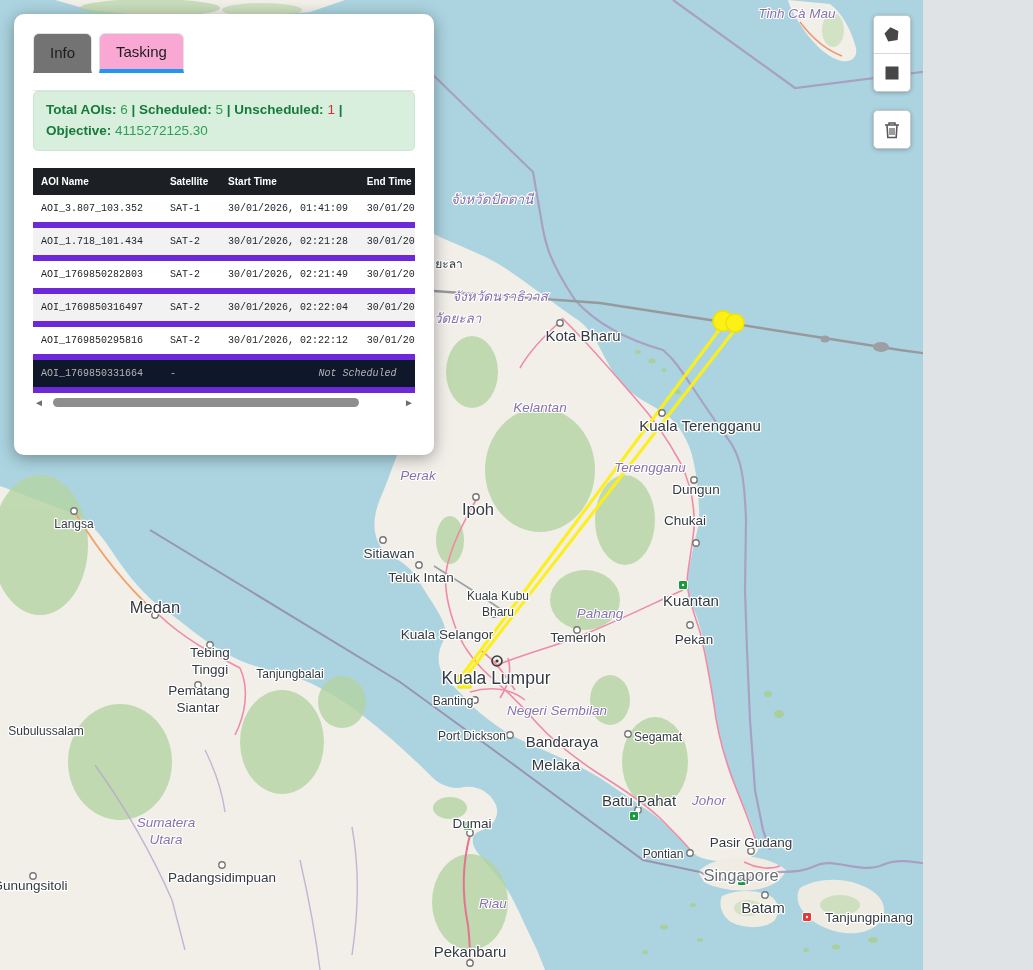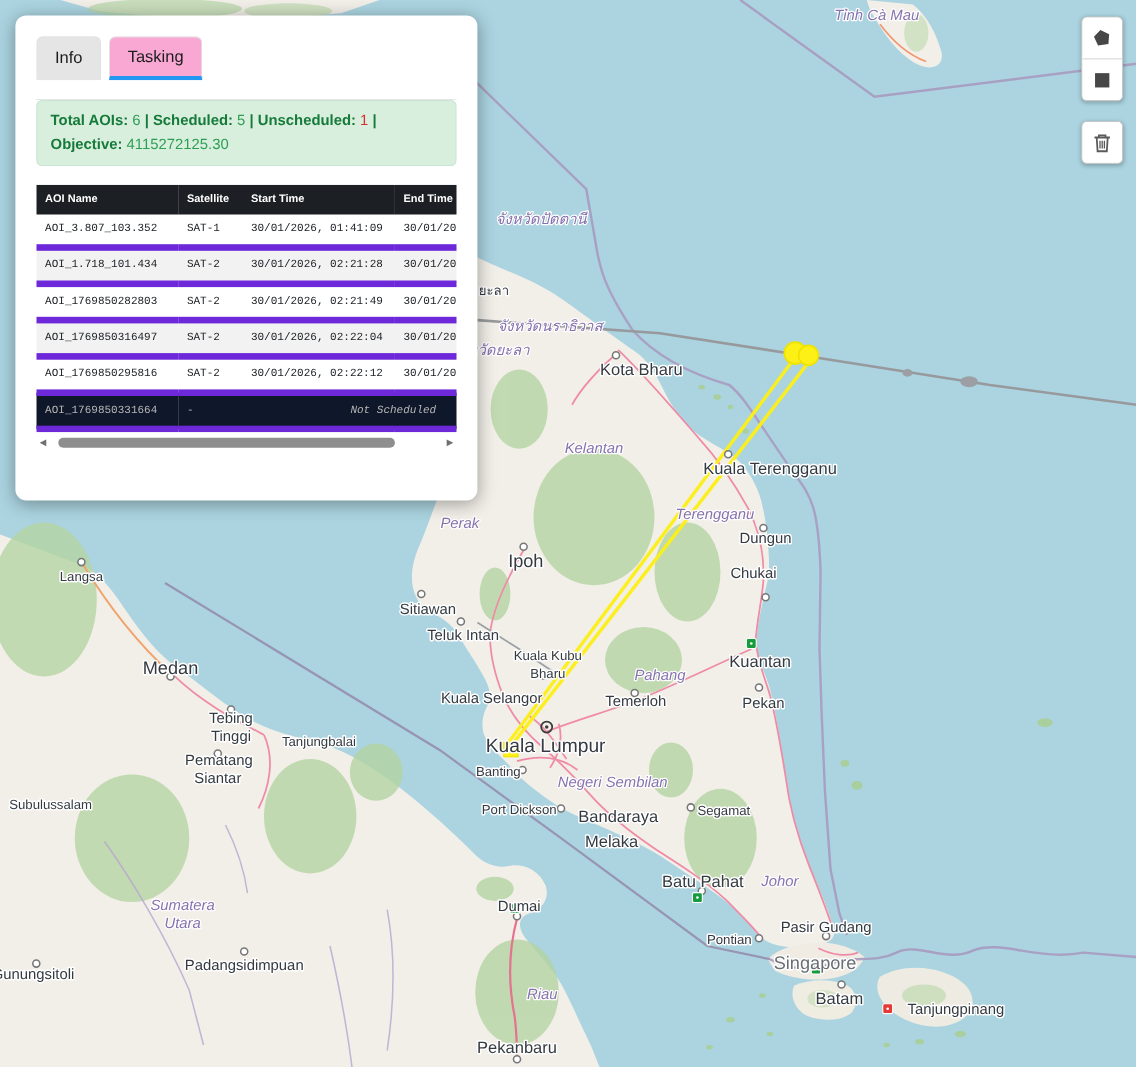--- a/index.html
+++ b/index.html
@@ -1,37 +1,37 @@
 <!DOCTYPE html>
 <html><head>
 <meta charset="utf-8">
 <style>
   html,body{margin:0;padding:0;background:#dfe3e6;}
-  .app{position:relative;width:1033px;height:970px;overflow:hidden;
+  .app{position:relative;width:923px;height:970px;overflow:hidden;
        font-family:"Liberation Sans","DejaVu Sans",sans-serif;
        box-shadow:inset 0 0 0 1px #8f969c;}
   
   .map{position:absolute;inset:0;}
   .map svg{display:block;}
   .ml{font-family:"Liberation Sans","DejaVu Sans",sans-serif;fill:#333a40;
       paint-order:stroke;stroke:#ffffff;stroke-width:2.6px;stroke-linejoin:round;
       text-anchor:middle;}
   .town12{font-size:12px;}
   .town13{font-size:13.5px;}
   .city{font-size:15px;}
   .city16{font-size:16.5px;}
   .city17{font-size:17.5px;}
   .prov{font-style:italic;fill:#8672ae;font-size:13.5px;stroke-width:2.2px;}
   .country{font-size:16.5px;fill:#686e73;}
   
   .panel{position:absolute;left:14px;top:14px;width:420px;height:441px;
          background:#fff;border-radius:10px;box-shadow:0 3px 16px rgba(0,0,0,.35);
          padding:19px;box-sizing:border-box;}
   .tabbar{display:flex;gap:7px;height:40px;}
-  .tab{background:#e5e5e5;border:1px solid #e2e2e2;border-radius:6px 6px 0 0;
+  .tab{background:#737373;border:1px solid #e2e2e2;border-radius:6px 6px 0 0;
        padding:0 16px;font-size:15px;color:#1c1c1c;display:flex;align-items:center;
        cursor:pointer;border-bottom:3px solid transparent;box-sizing:border-box;}
   .tab.active{background:#f9a8d4;border-bottom:4px solid #2196f3;}
   .tab-divider{border-top:1px solid #e6e6e6;margin-top:17px;}
   .heading{font-size:17.5px;font-weight:700;color:#111;margin:16px 0 9px 0;}
   .alert{background:#d9efdd;border:1px solid #c9e6d2;border-radius:5px;
          padding:8px 12px;font-size:13.5px;line-height:1.55;margin-bottom:17px;}
   .alert .lab{font-weight:700;color:#157a3a;}
   .alert .val{color:#2f9e55;}
   .alert .bad{color:#d63031;}

